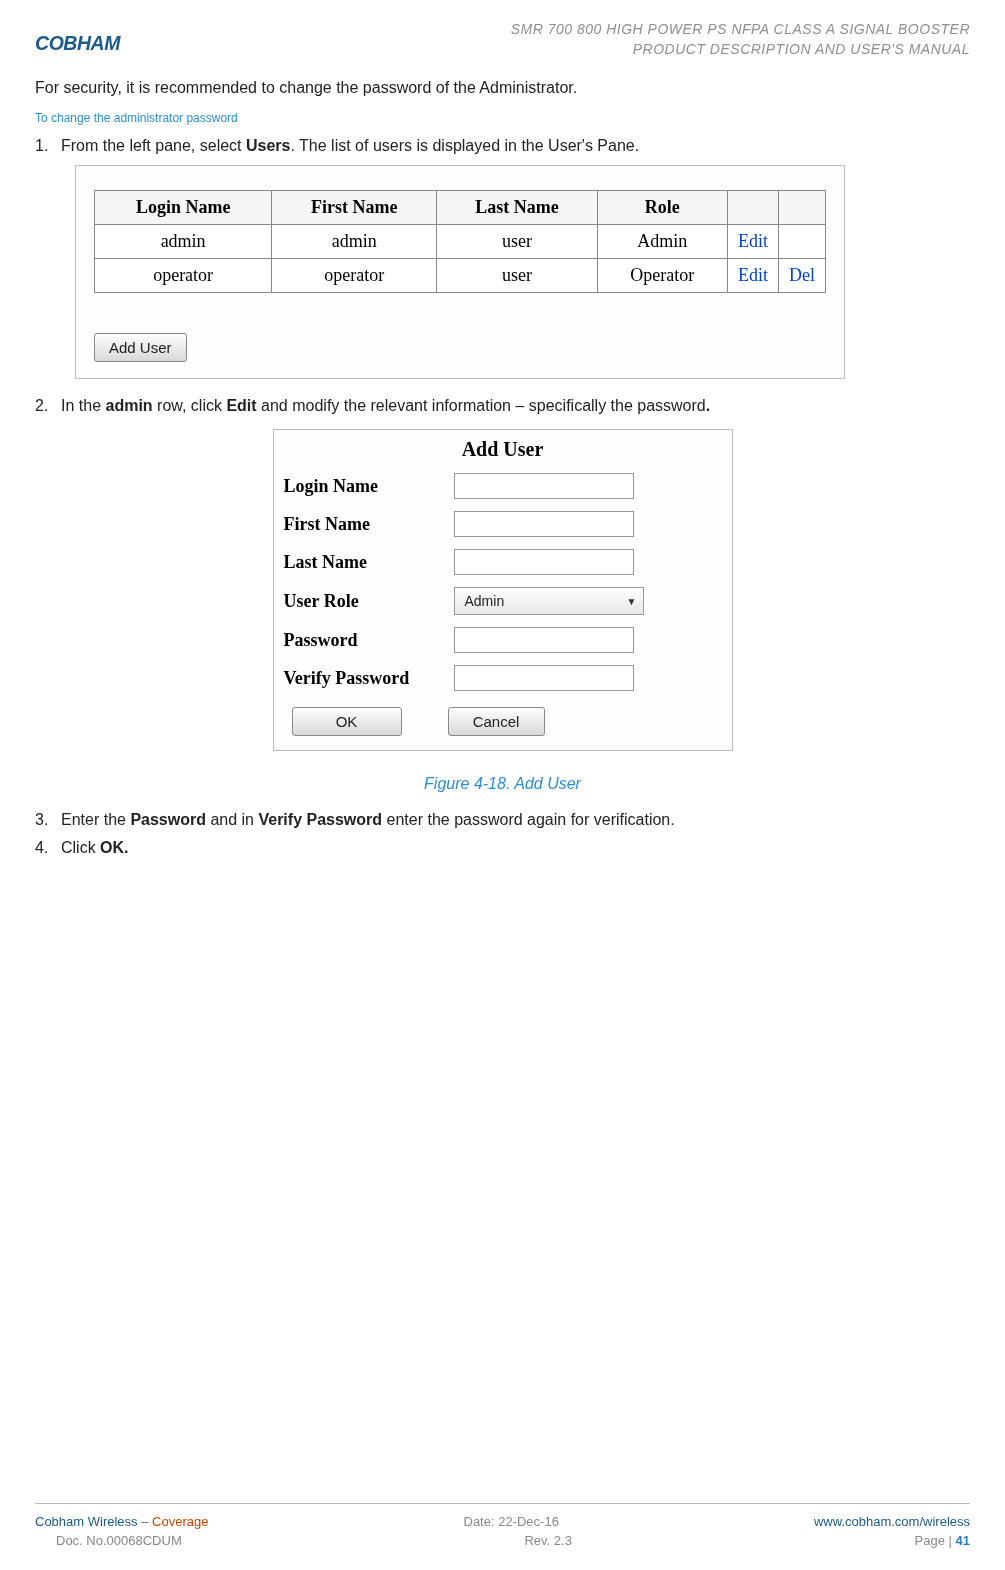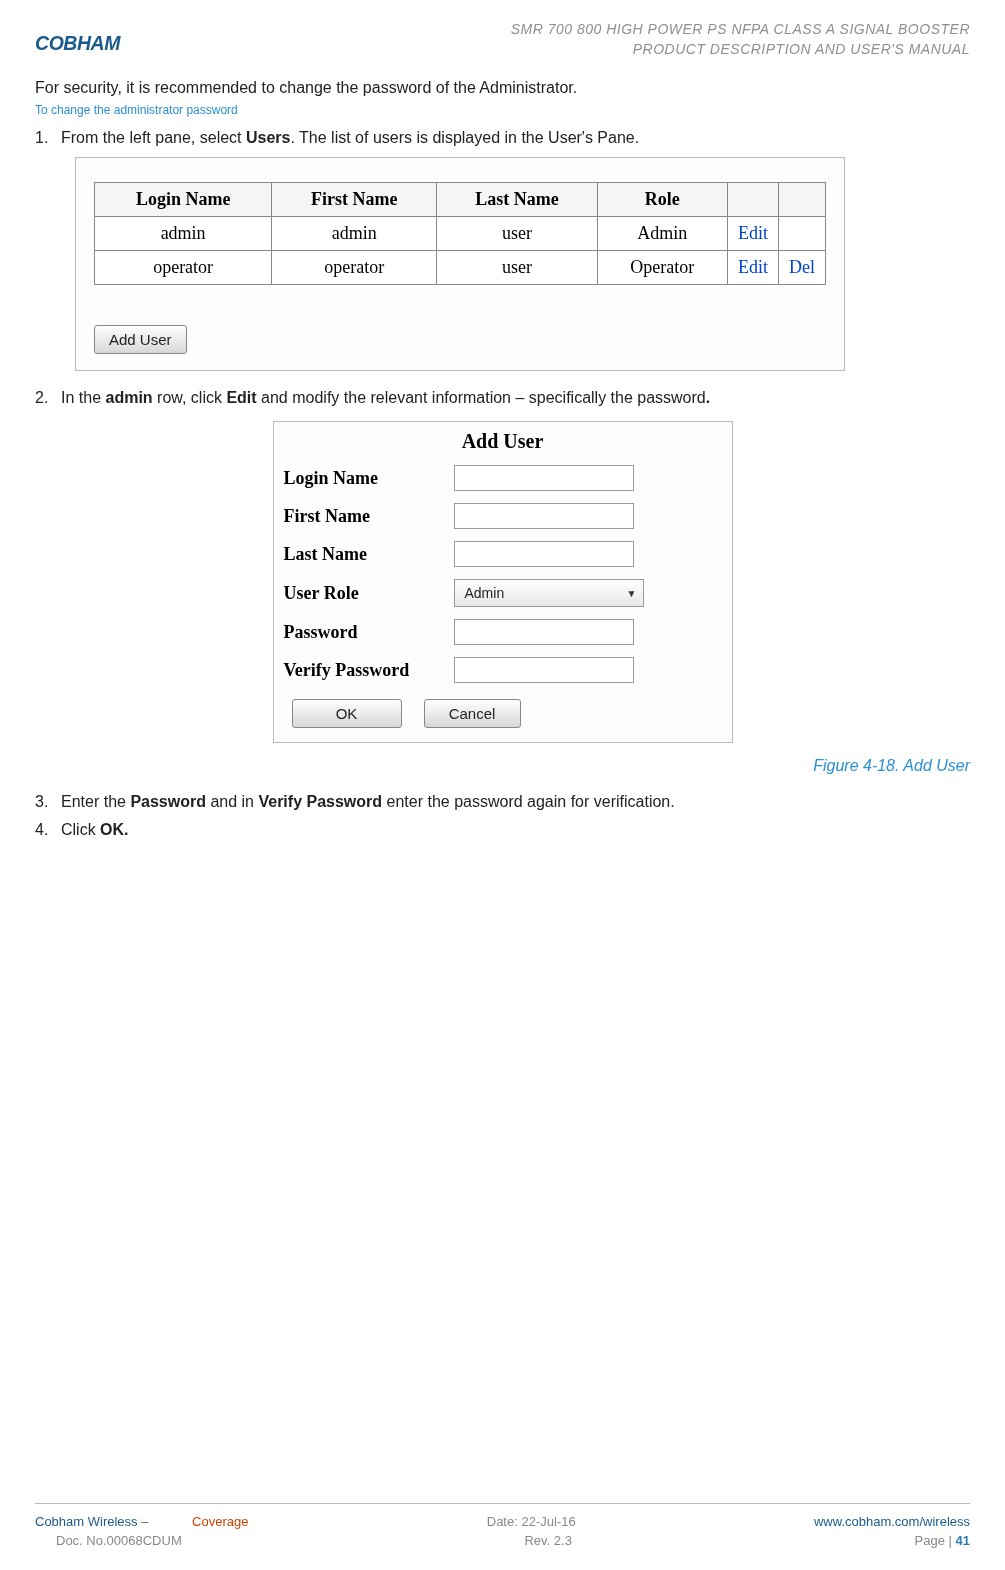--- a/index.html
+++ b/index.html
@@ -41,21 +41,21 @@
     .section-heading {
       font-size: 28px;
       font-weight: bold;
       margin-top: 50px;
       margin-bottom: 10px;
       color: #000;
     }
     .body-text {
       font-size: 16px;
       color: #222;
-      margin-bottom: 6px;
+      margin-bottom: 14px;
     }
     .subheading {
       color: #2a8fd6;
       font-size: 12px;
       margin-bottom: 12px;
       font-weight: normal;
       display: block;
     }
     .numbered-item {
       display: flex;
@@ -160,45 +160,45 @@
       font-family: Arial, sans-serif;
       font-size: 14px;
       color: #222;
     }
     .select-arrow {
       font-size: 10px;
       color: #333;
     }
     .form-buttons {
       display: flex;
-      gap: 22px;
+      gap: 46px;
       padding: 10px 14px 14px 18px;
     }
     .figure-caption {
-      text-align: right;
+      text-align: center;
       color: #2a8fd6;
       font-style: italic;
       font-size: 16px;
-      margin: 14px 0 18px 0;
+      margin: 24px 0 18px 0;
     }
     .footer {
       position: absolute;
       bottom: 18px;
       left: 35px;
       right: 35px;
       border-top: 1px solid #bbb;
       padding-top: 10px;
       font-size: 13px;
       display: flex;
       justify-content: space-between;
       align-items: center;
     }
     .footer .cell-left { color: #666; }
     .footer .cell-left .brand { color: #1c5a8a; }
-    .footer .cell-left .coverage { color: #cc4400; margin-left: 40px; }
+    .footer .cell-left .coverage { color: #cc4400; }
     .footer .cell-center { color: #888; }
     .footer .cell-right { color: #1c5a8a; text-align: right; }
     .footer .row {
        display: flex;
        justify-content: space-between;
        width: 100%;
        margin-bottom: 4px;
     }
     .footer .pg-strong {
       font-weight: bold;
@@ -337,21 +337,21 @@
       <span>Click </span><b>OK.</b>
     </span>
   </div>
 
   <div class="footer">
     <div style="width:100%">
       <div class="row">
         <span class="cell-left">
           <span class="brand">Cobham Wireless</span><span> – </span><span class="coverage">Coverage</span>
         </span>
-        <span class="cell-center">Date: 22-Jul-16</span>
+        <span class="cell-center">Date: 22-Dec-16</span>
         <span class="cell-right">www.cobham.com/wireless</span>
       </div>
       <div class="row">
         <span class="cell-left" style="color:#888;margin-left:21px;">Doc. No.00068CDUM</span>
         <span class="cell-center">Rev. 2.3</span>
         <span class="cell-right">
           <span style="color:#888;">Page | </span><span class="pg-strong">41</span>
         </span>
       </div>
     </div>

